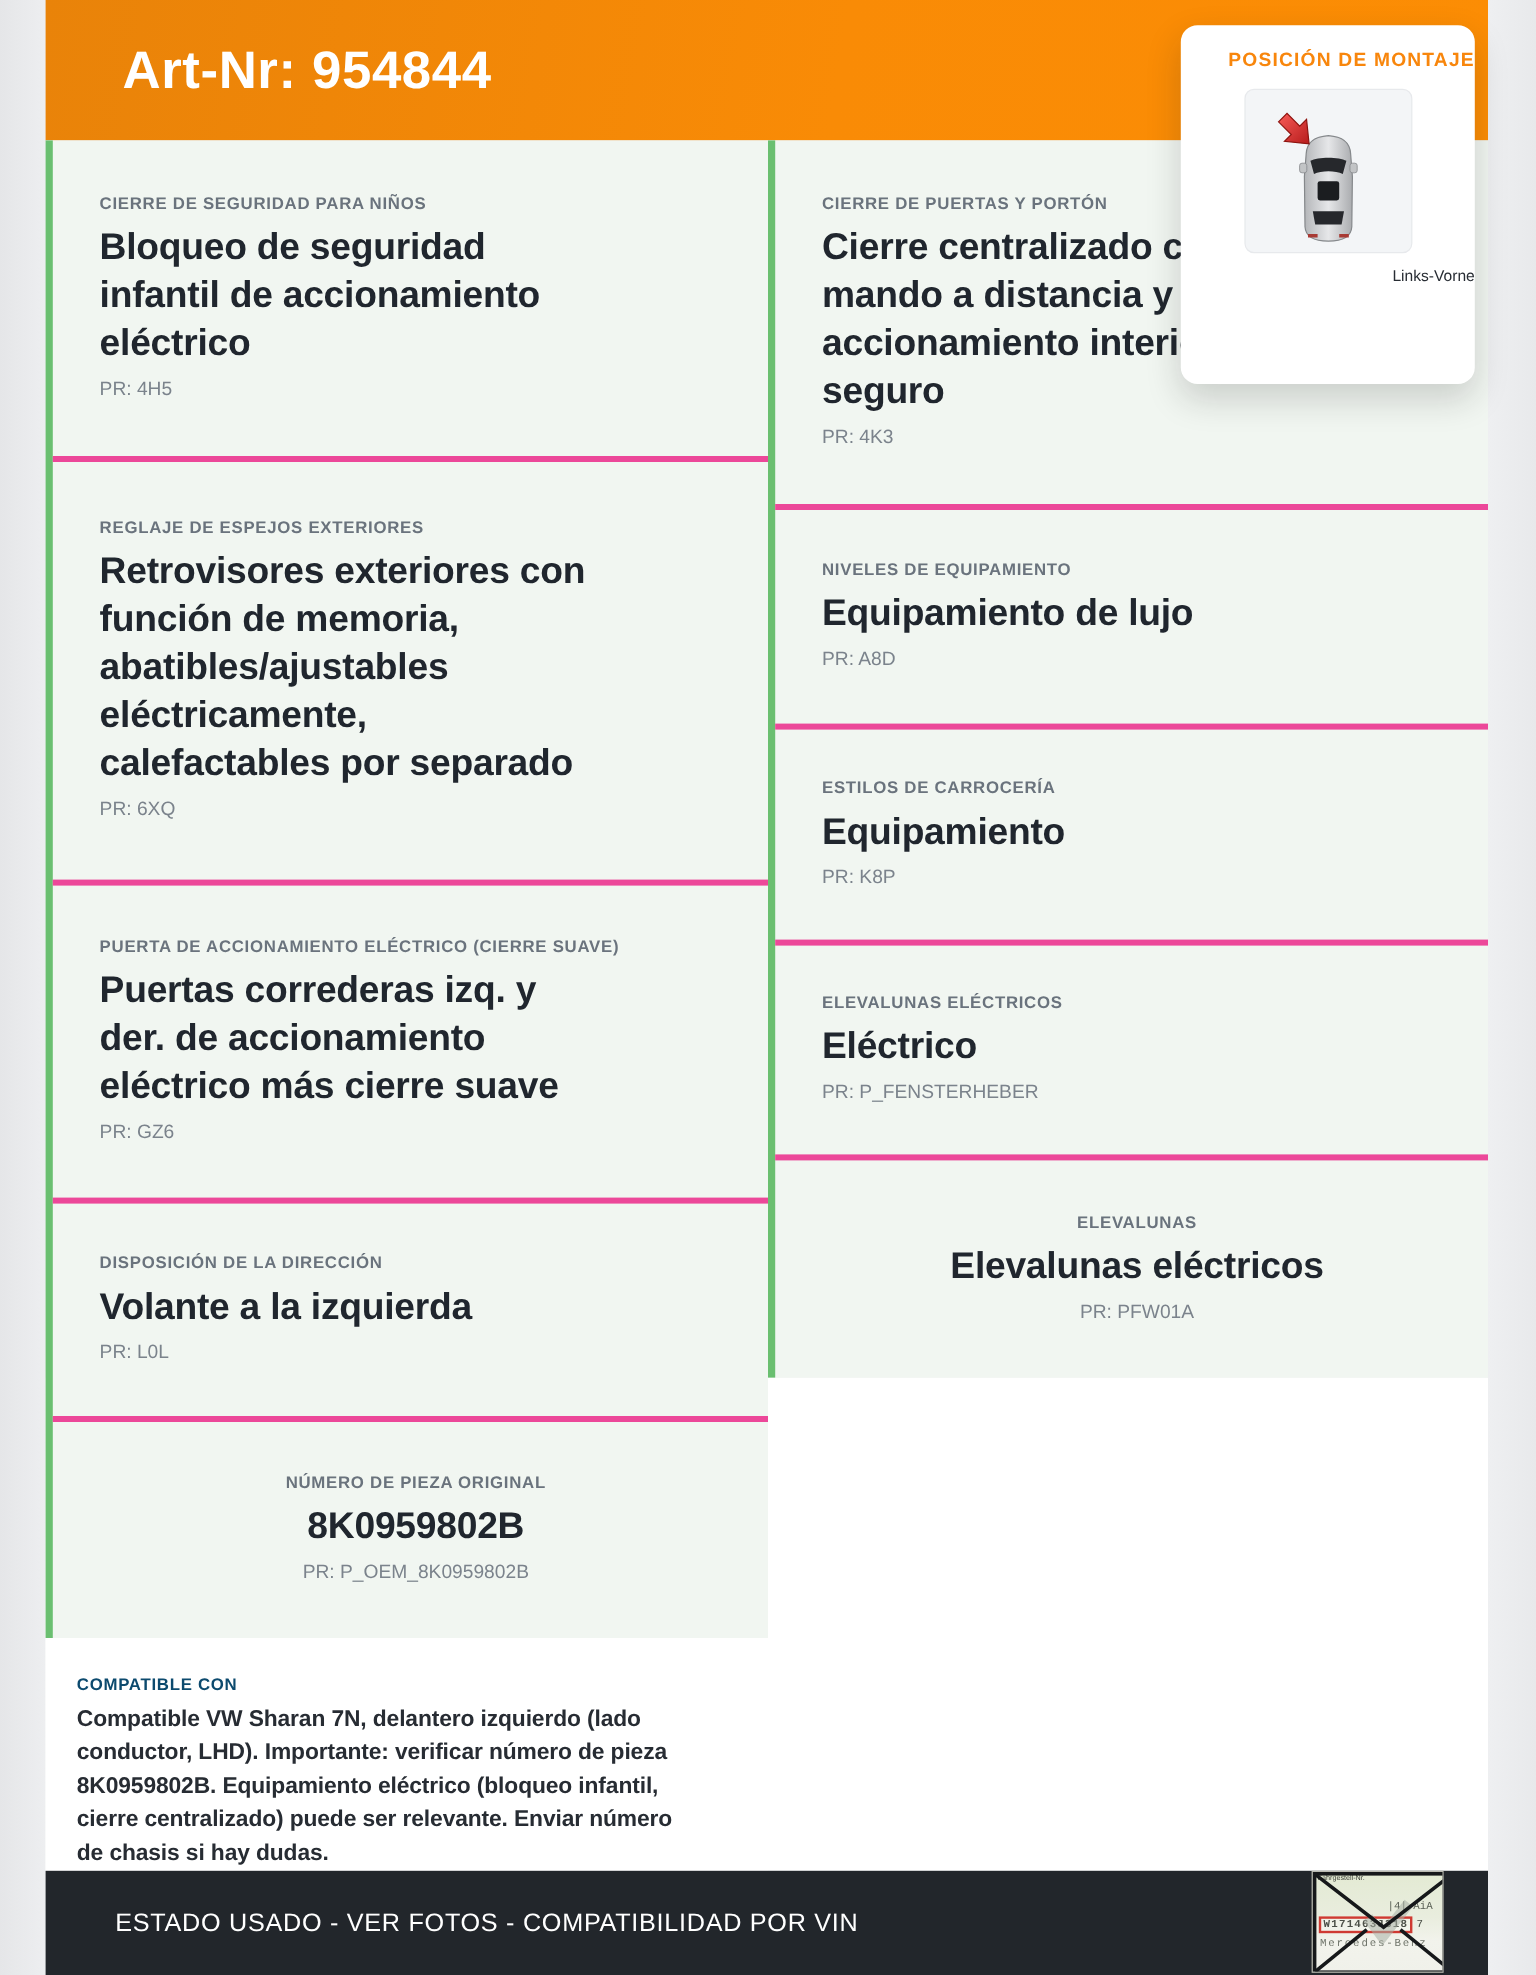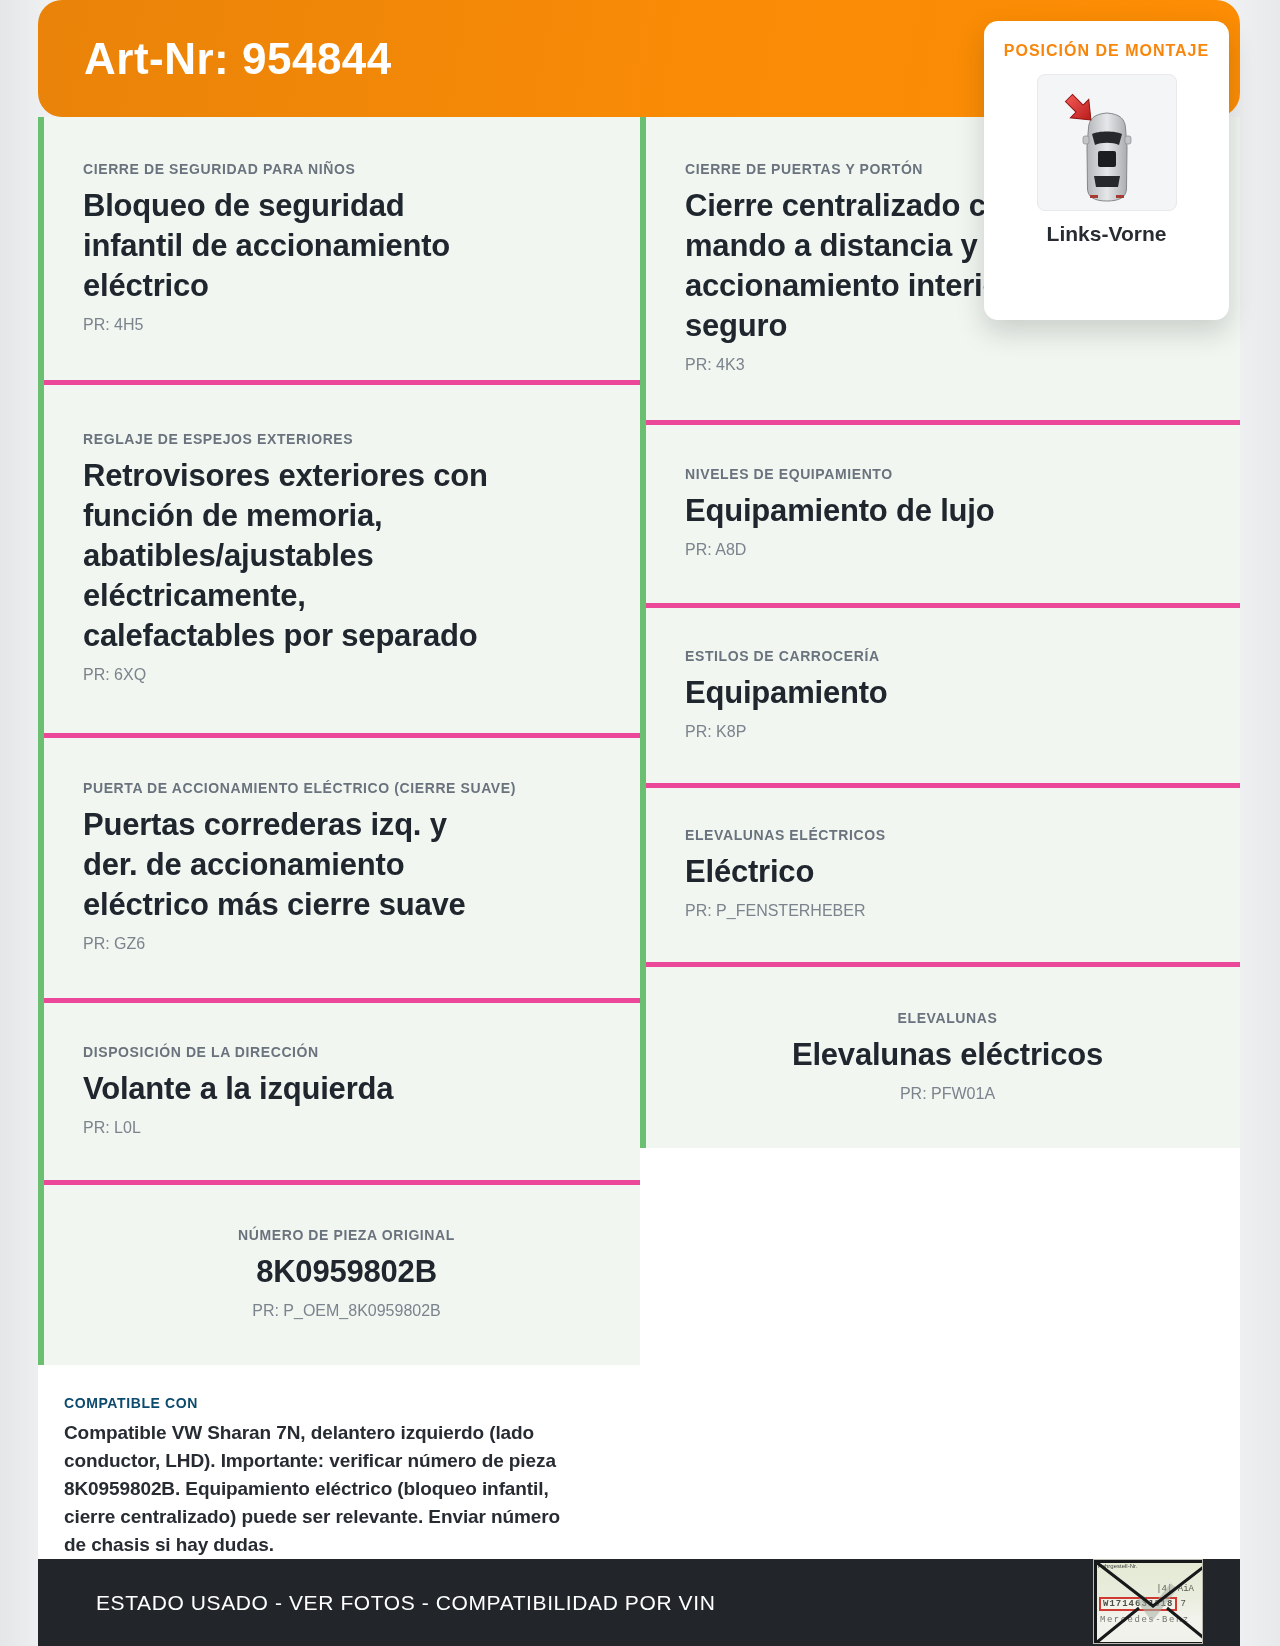--- a/index.html
+++ b/index.html
@@ -8,21 +8,21 @@
     font-family:"Liberation Sans", sans-serif;
     background:linear-gradient(90deg,#e5e6e8 0%,#f0f1f3 4%,#f0f1f3 96%,#e8e9eb 100%);
     position:relative;
   }
   .abs { position:absolute; }
 
   
   .header {
     left:38px; top:0; width:1202px; height:117px;
     background:linear-gradient(100deg,#e98309 0%,#f98b06 55%,#fc8d04 100%);
-    display:flex; align-items:center; padding-left:46px;border-radius:24px;
+    display:flex; align-items:center; padding-left:64px;
   }
   .header-title {
     color:#ffffff; font-size:44px; font-weight:700; letter-spacing:0.5px;
   }
 
   
   .panel {
     background:#f1f6f1; border-left:6px solid #6abf70;
   }
   .left-panel  { left:38px;  top:117px; width:602px; height:1248px; }
@@ -59,28 +59,28 @@
   .footer {
     left:38px; top:1559px; width:1202px; height:87px; background:#22262b;
     display:flex; align-items:center; padding-left:58px;
   }
   .footer-text { color:#ffffff; font-size:21px; font-weight:400; letter-spacing:0.6px; }
 
   
   .mount-card {
     left:984px; top:21px; width:245px; height:299px; background:#ffffff;
     border-radius:14px; box-shadow:0 12px 28px rgba(30,30,30,0.18);
-    text-align:center; padding-top:21px;
+    text-align:right; padding-top:21px;
   }
   .mount-title { color:#f8860c; font-size:16px; font-weight:700; letter-spacing:1px; }
   .mount-box {
     width:140px; height:137px; margin:14px auto 0 auto;
     background:#f3f5f7; border:1px solid #e7e9ec; border-radius:8px;
   }
-  .mount-pos { margin-top:11px; font-size:21px; font-weight:700; color:#272c33; }
+  .mount-pos { margin-top:11px; font-size:13px; font-weight:400; color:#272c33; }
 
   
   .vin-thumb {
     left:1093px; top:1559px; width:110px; height:85px;
     background:linear-gradient(180deg,#e3ead3 0%,#e9edde 45%,#f2f3ec 70%,#f0f1ea 100%);
     border:1px solid #b9b9b0; overflow:hidden;
   }
   .vin-tiny  { position:absolute; left:4px; top:3px; font-size:6px; color:#3c4038; letter-spacing:0; }
   .vin-aia   { position:absolute; right:8px; top:24px; font-size:9px; color:#5a6055;
                font-family:"Liberation Mono", monospace; }

